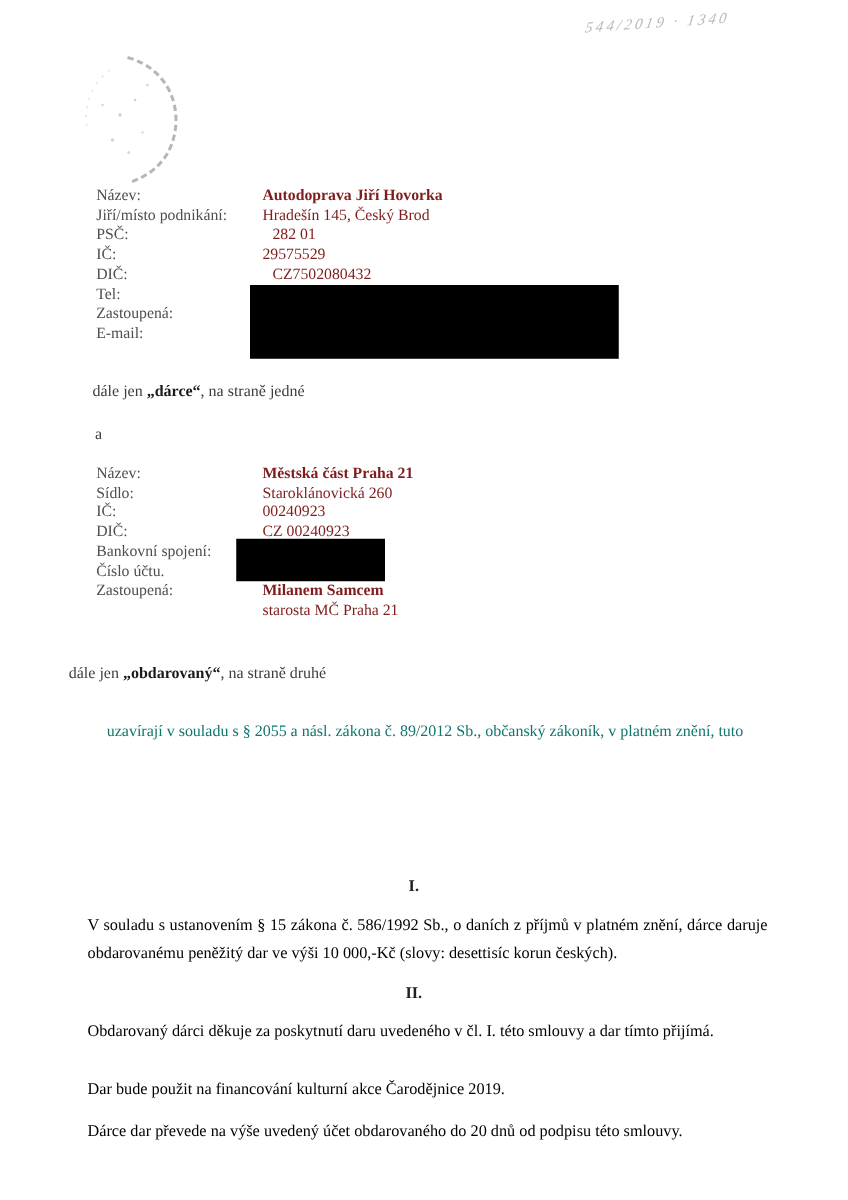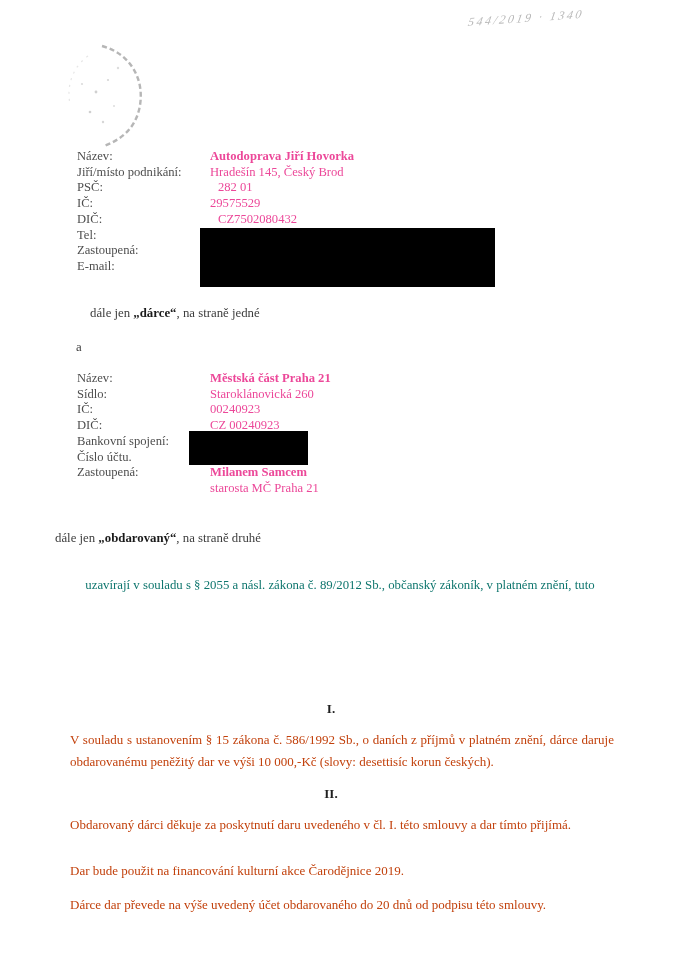--- a/index.html
+++ b/index.html
@@ -22,26 +22,26 @@
   .doc-title {
     left:0; top:100px; width:620px; text-align:center;
     font-weight:bold; font-size:16px; letter-spacing:3px; color:#1b1b1b;
   }
 
   .party-block { left:77px; width:440px; font-size:12.6px; line-height:15.7px; }
   .party1 { top:149px; }
   .party2 { top:371px; }
   .field-row { display:flex; }
   .field-label { width:133px; flex-shrink:0; color:#4e4e4e; }
-  .field-value { color:#ec4899; white-space:nowrap; }
+  .field-value { color:#7f1d1d; white-space:nowrap; }
   .field-value.bold { font-weight:bold; }
   .field-value.indent { padding-left:8px; }
 
   .inline-line { font-size:12.8px; color:#3d3d3d; }
-  .darce-line { left:90px; top:306px; }
+  .darce-line { left:74px; top:306px; }
   .conjunction { left:76px; top:340px; }
   .obdarovany-line { left:55px; top:531px; }
   .inline-line b { color:#1a1a1a; }
 
   .redaction { background:#000; }
   .redaction-1 { left:200px; top:228px; width:295px; height:59px; }
   .redaction-2 { left:189px; top:431px; width:119px; height:34px; }
 
   .closing-clause {
     left:80px; top:576px; width:520px; text-align:center;
@@ -54,21 +54,21 @@
   }
 
   .section-heading {
     left:0; width:662px; text-align:center; font-weight:bold;
     font-size:13px; color:#1f1f1f;
   }
   .heading-1 { top:701px; }
   .heading-2 { top:786px; }
 
   .para {
-    left:70px; width:544px; font-size:13px; line-height:21.5px; color:#c2410c;
+    left:70px; width:544px; font-size:13px; line-height:21.5px; color:#000000;
   }
   .para.justify { text-align:justify; }
   .para-1 { top:729px; }
   .para-2 { top:814px; }
   .para-3 { top:860px; }
   .para-4 { top:894px; }
 </style>
 </head>
 <body>
 

